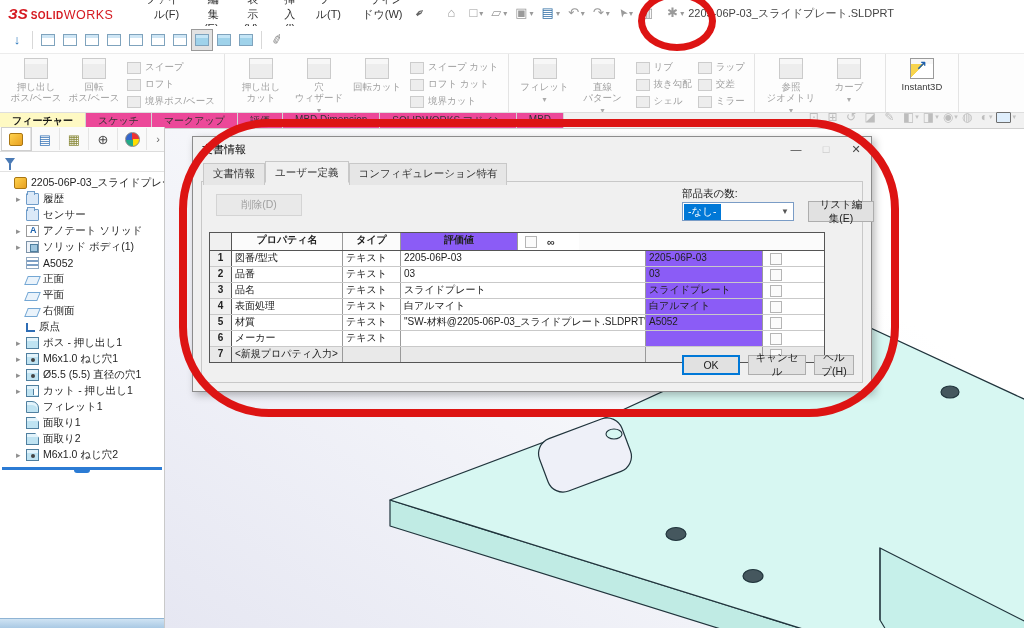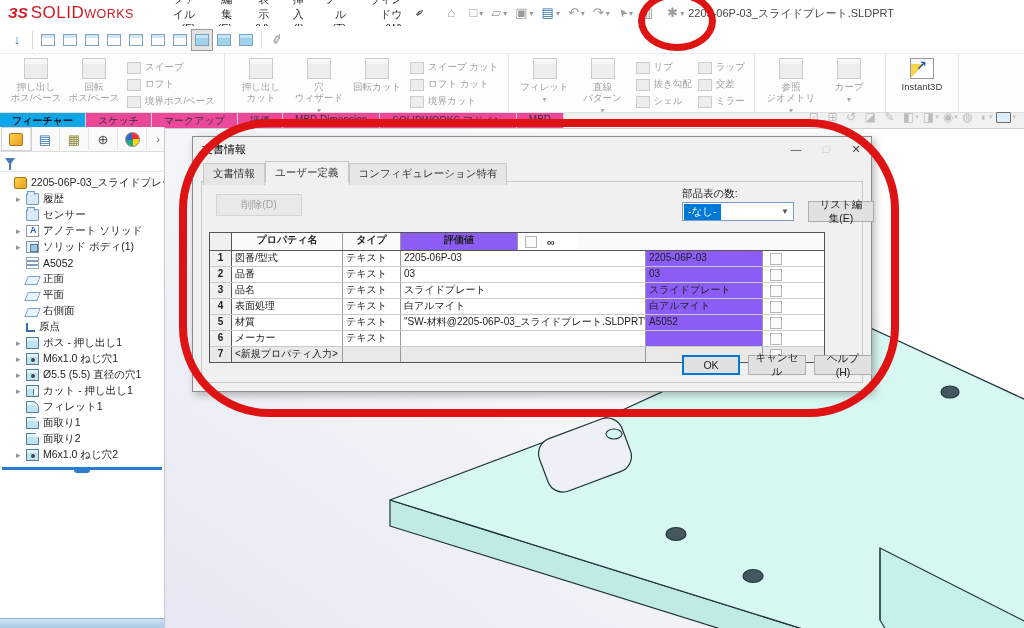--- a/index.html
+++ b/index.html
@@ -4,21 +4,21 @@
 <style>
   html,body{margin:0;padding:0;background:#888;}
   #page{position:relative;width:1024px;height:628px;overflow:hidden;background:#fff;
         font-family:"Liberation Sans","DejaVu Sans",sans-serif;font-size:11px;color:#222;
         -webkit-font-smoothing:antialiased;}
   
   #titlebar{position:absolute;left:0;top:0;width:1024px;height:26px;background:#fff;
             border-bottom:1px solid #e3e3e3;display:flex;align-items:center;z-index:4;text-align:right;}
   .logo{display:flex;align-items:baseline;margin-left:8px;white-space:nowrap;}
   .logo-ds{font-style:italic;font-weight:bold;font-size:15px;color:#d51920;margin-right:3px;}
-  .logo-solid{font-weight:normal;font-size:17px;color:#d51920;letter-spacing:.5px;}
+  .logo-solid{font-weight:bold;font-size:10px;color:#d51920;letter-spacing:.5px;}
   .logo-works{font-weight:normal;font-size:12.5px;color:#d51920;letter-spacing:.5px;}
   #menubar{display:flex;margin-left:22px;}
   .menu-item{padding:4px 9px;color:#333;cursor:default;}
   .pin-icon{color:#666;font-size:12px;transform:rotate(-40deg);display:inline-block;margin:0 4px;}
   #quickbar{display:flex;align-items:center;margin-left:14px;}
   .qicon{display:flex;align-items:center;margin:0 2px;padding:1px 2px;}
   .qglyph{font-size:13px;color:#9a9a9a;line-height:14px;}
   .qglyph.blue{color:#2e6da4;}
   .qglyph.cursor{display:inline-block;transform:rotate(-125deg);font-size:11px;}
   .qcaret{font-size:8px;color:#9a9a9a;margin-left:2px;}
@@ -44,21 +44,21 @@
   .rbig.instant3d .ricon{background:linear-gradient(135deg,#f8d44c 0 45%,#fff 45%);border-color:#9a9a9a;position:relative;}
   .rbig.instant3d .ricon::after{content:"↗";position:absolute;left:5px;top:1px;color:#1d5fae;font-weight:bold;font-size:13px;}
   .rcaret{display:block;font-size:8px;color:#aaa;margin-top:2px;}
   .rstack{display:flex;flex-direction:column;justify-content:flex-start;margin:2px 2px 0 4px;}
   .rsmall{display:flex;align-items:center;height:17px;font-size:9.5px;color:#9f9f9f;white-space:nowrap;}
   .sicon{display:inline-block;width:12px;height:10px;background:#ededed;border:1px solid #cccccc;margin-right:4px;flex:none;}
   
   #tabrow{position:absolute;left:0;top:112px;width:1024px;height:15px;background:#f1f1f1;
           border-top:1px solid #dedede;border-bottom:1px solid #cfcfcf;z-index:4;display:flex;}
   .mtab{padding:1px 12px 0 12px;font-size:10px;color:#333;background:#ec4899;border-right:1px solid #d4d4d4;white-space:nowrap;}
-  .mtab.active{background:#0ea5e9;font-weight:bold;color:#111;}
+  .mtab.active{background:#fef9c3;font-weight:bold;color:#111;}
   #headsup{position:absolute;right:6px;top:-3px;display:flex;align-items:center;}
   .hicon{display:inline-flex;align-items:center;margin:0 2px;color:#bdbdbd;font-size:12px;}
   .hcaret{font-size:7px;color:#c2c2c2;margin-left:1px;}
   .hicon.monitor .hglyph{display:inline-block;width:13px;height:9px;border:1.5px solid #6e6e6e;border-radius:1px;
         background:#dfeefc;position:relative;}
   
   #leftpanel{position:absolute;left:0;top:127px;width:165px;height:501px;background:#fff;
              border-right:1px solid #c9c9c9;z-index:4;box-sizing:border-box;}
   #panel-tabs{height:24px;display:flex;align-items:center;border-bottom:1px solid #dcdcdc;background:#fafafa;padding-left:2px;}
   .ptab{width:28px;height:22px;display:inline-flex;align-items:center;justify-content:center;border-right:1px solid #e4e4e4;}
@@ -138,21 +138,21 @@
   .c-type{width:58px;}
   .c-val{width:245px;}
   .c-eval{width:117px;background:#8b5cf6;}
   .c-link{width:61px;border-right:none;display:flex;align-items:center;background:#fff;}
   .trow.newrow .c{background:#e9e9e9;}
   .cbx{display:inline-block;width:10px;height:10px;border:1px solid #b5b5b5;background:#fbfbfb;margin-left:4px;}
   .link-glyph{margin-left:10px;font-size:11px;color:#333;font-weight:bold;}
   
   #btn-ok{position:absolute;left:480px;bottom:7px;width:58px;height:20px;}
   #btn-cancel{position:absolute;left:546px;bottom:7px;width:58px;height:20px;}
-  #btn-help{position:absolute;left:612px;bottom:7px;width:58px;height:20px;}
+  #btn-help{position:absolute;left:612px;bottom:7px;width:40px;height:20px;}
   
   .annot{position:absolute;border:7px solid #dd1413;border-radius:50%;z-index:9;pointer-events:none;}
   #annot-small{left:638px;top:-9px;width:64px;height:46px;}
   #annot-big{left:179px;top:119px;width:704px;height:282px;border-width:8px;border-radius:90px;}
 </style>
 </head>
 <body>
 <div id="page">
 
 <div id="graphics-bg"></div>

